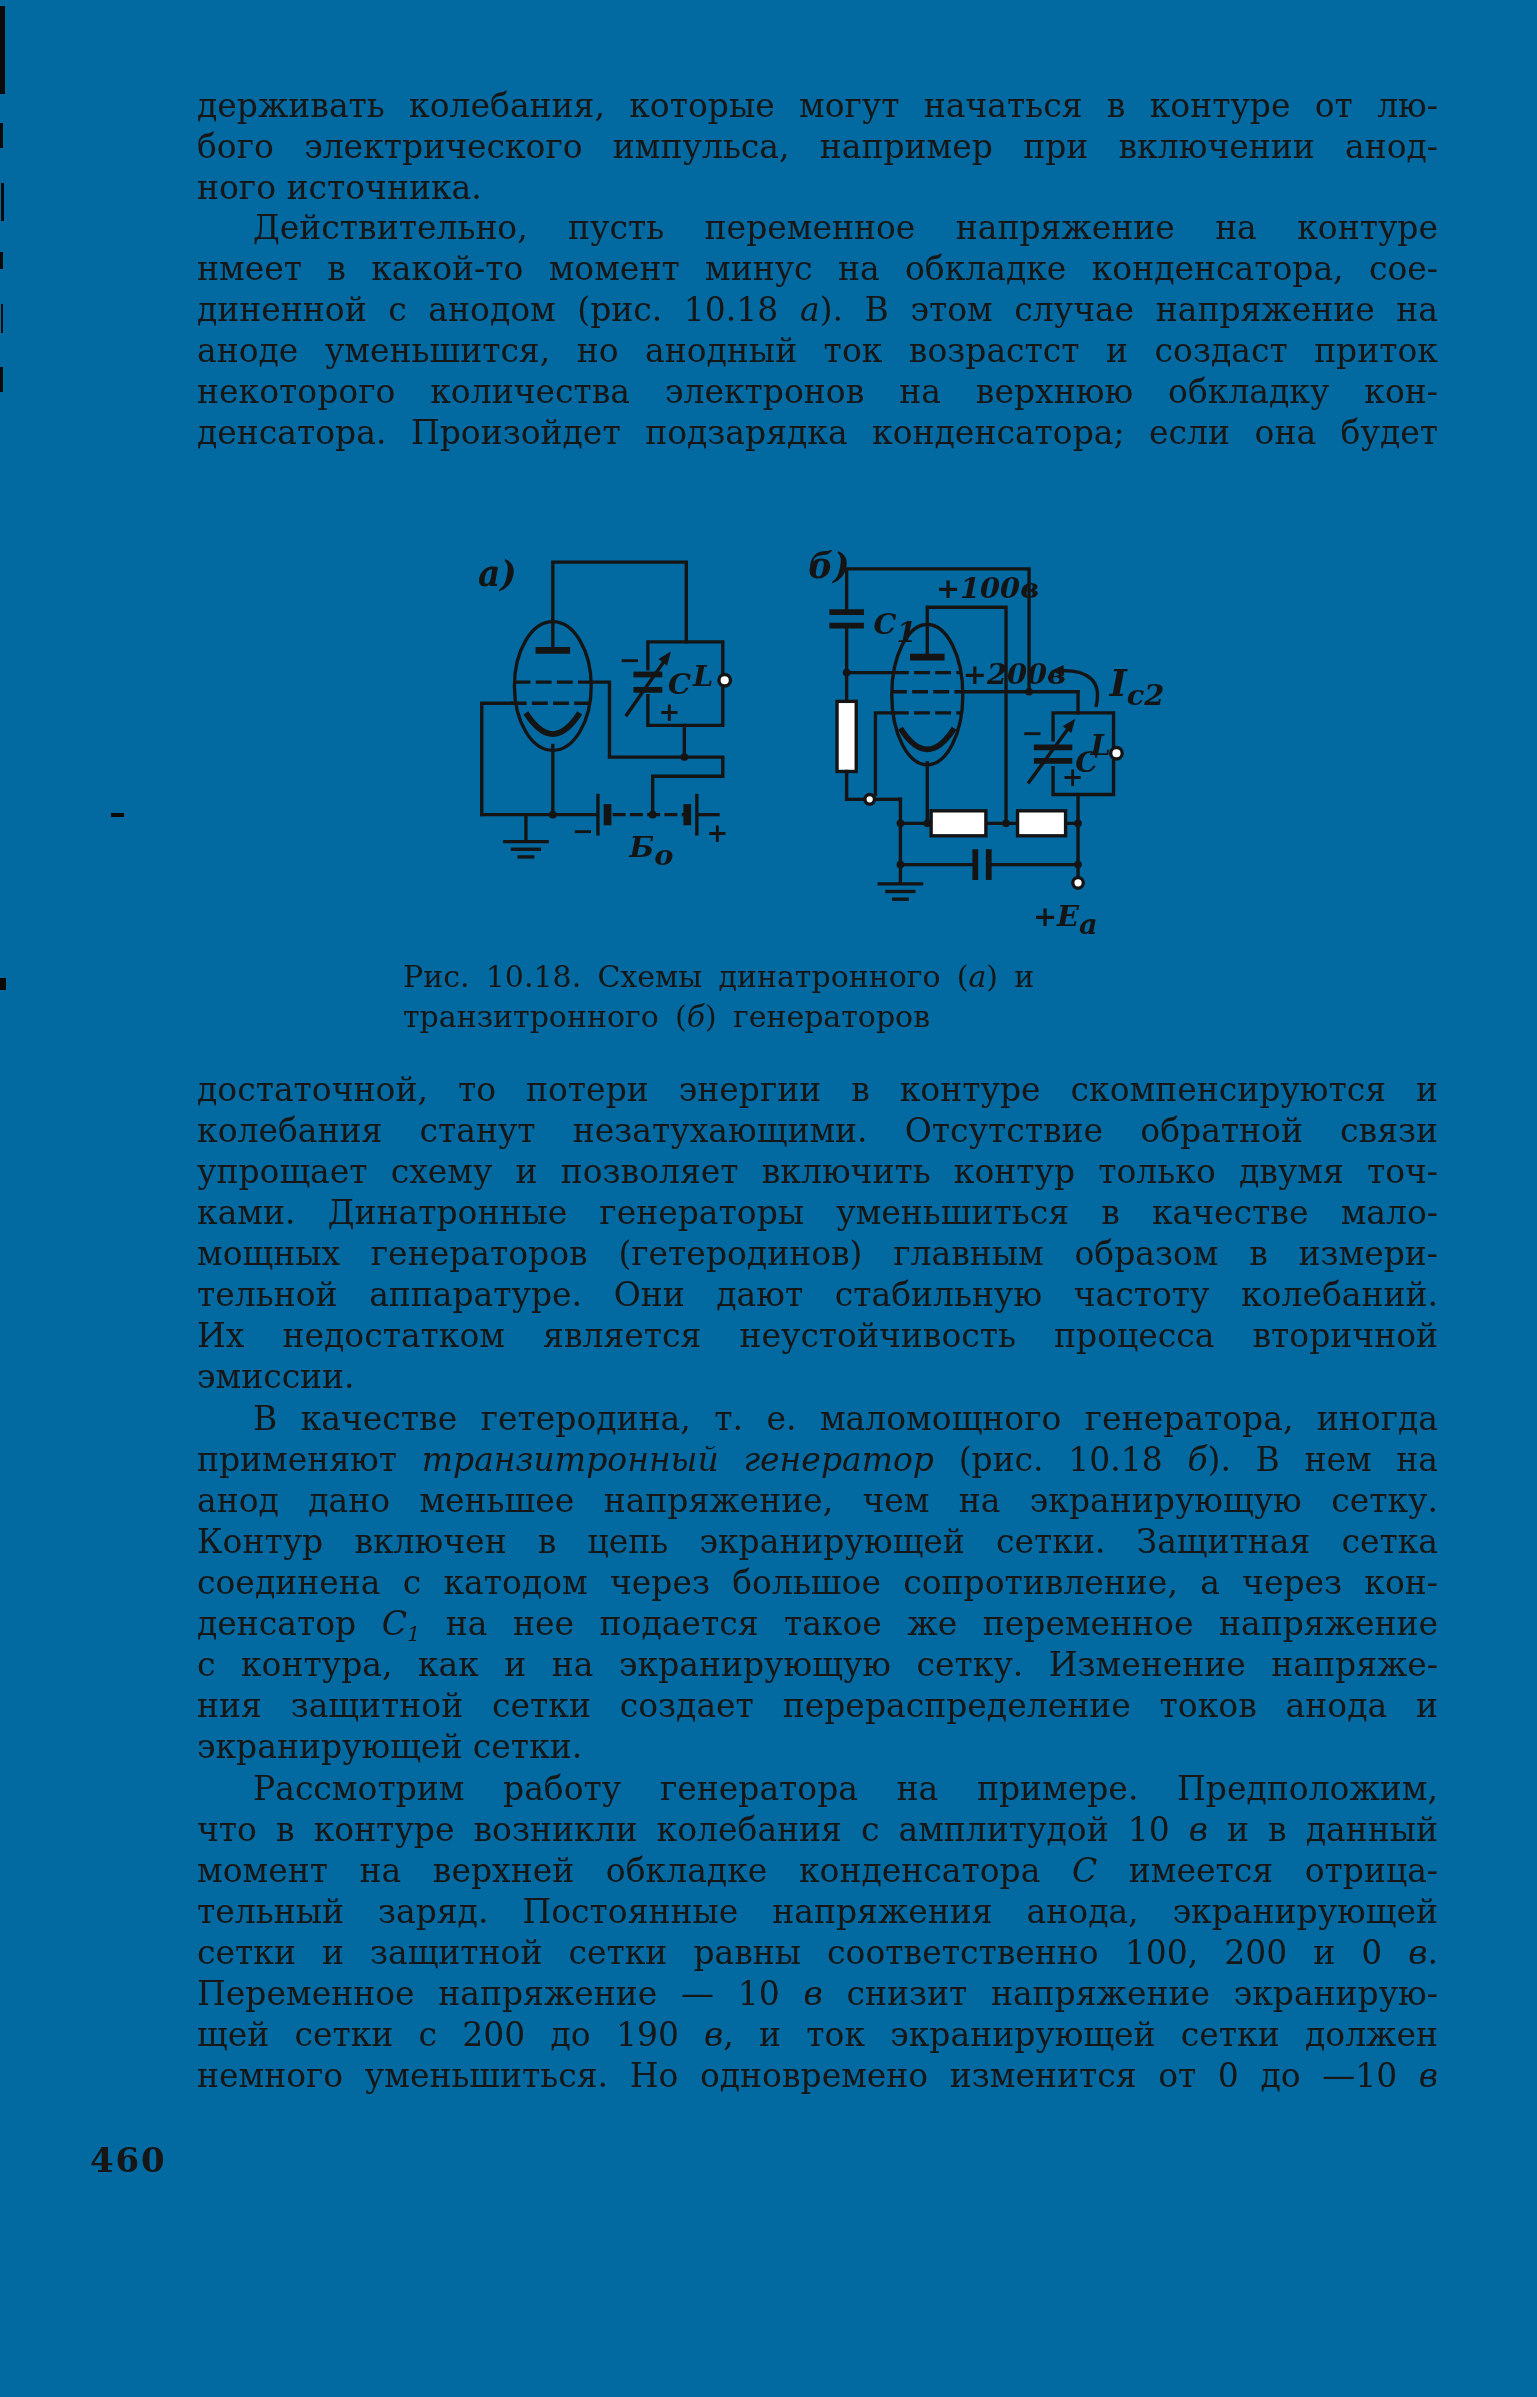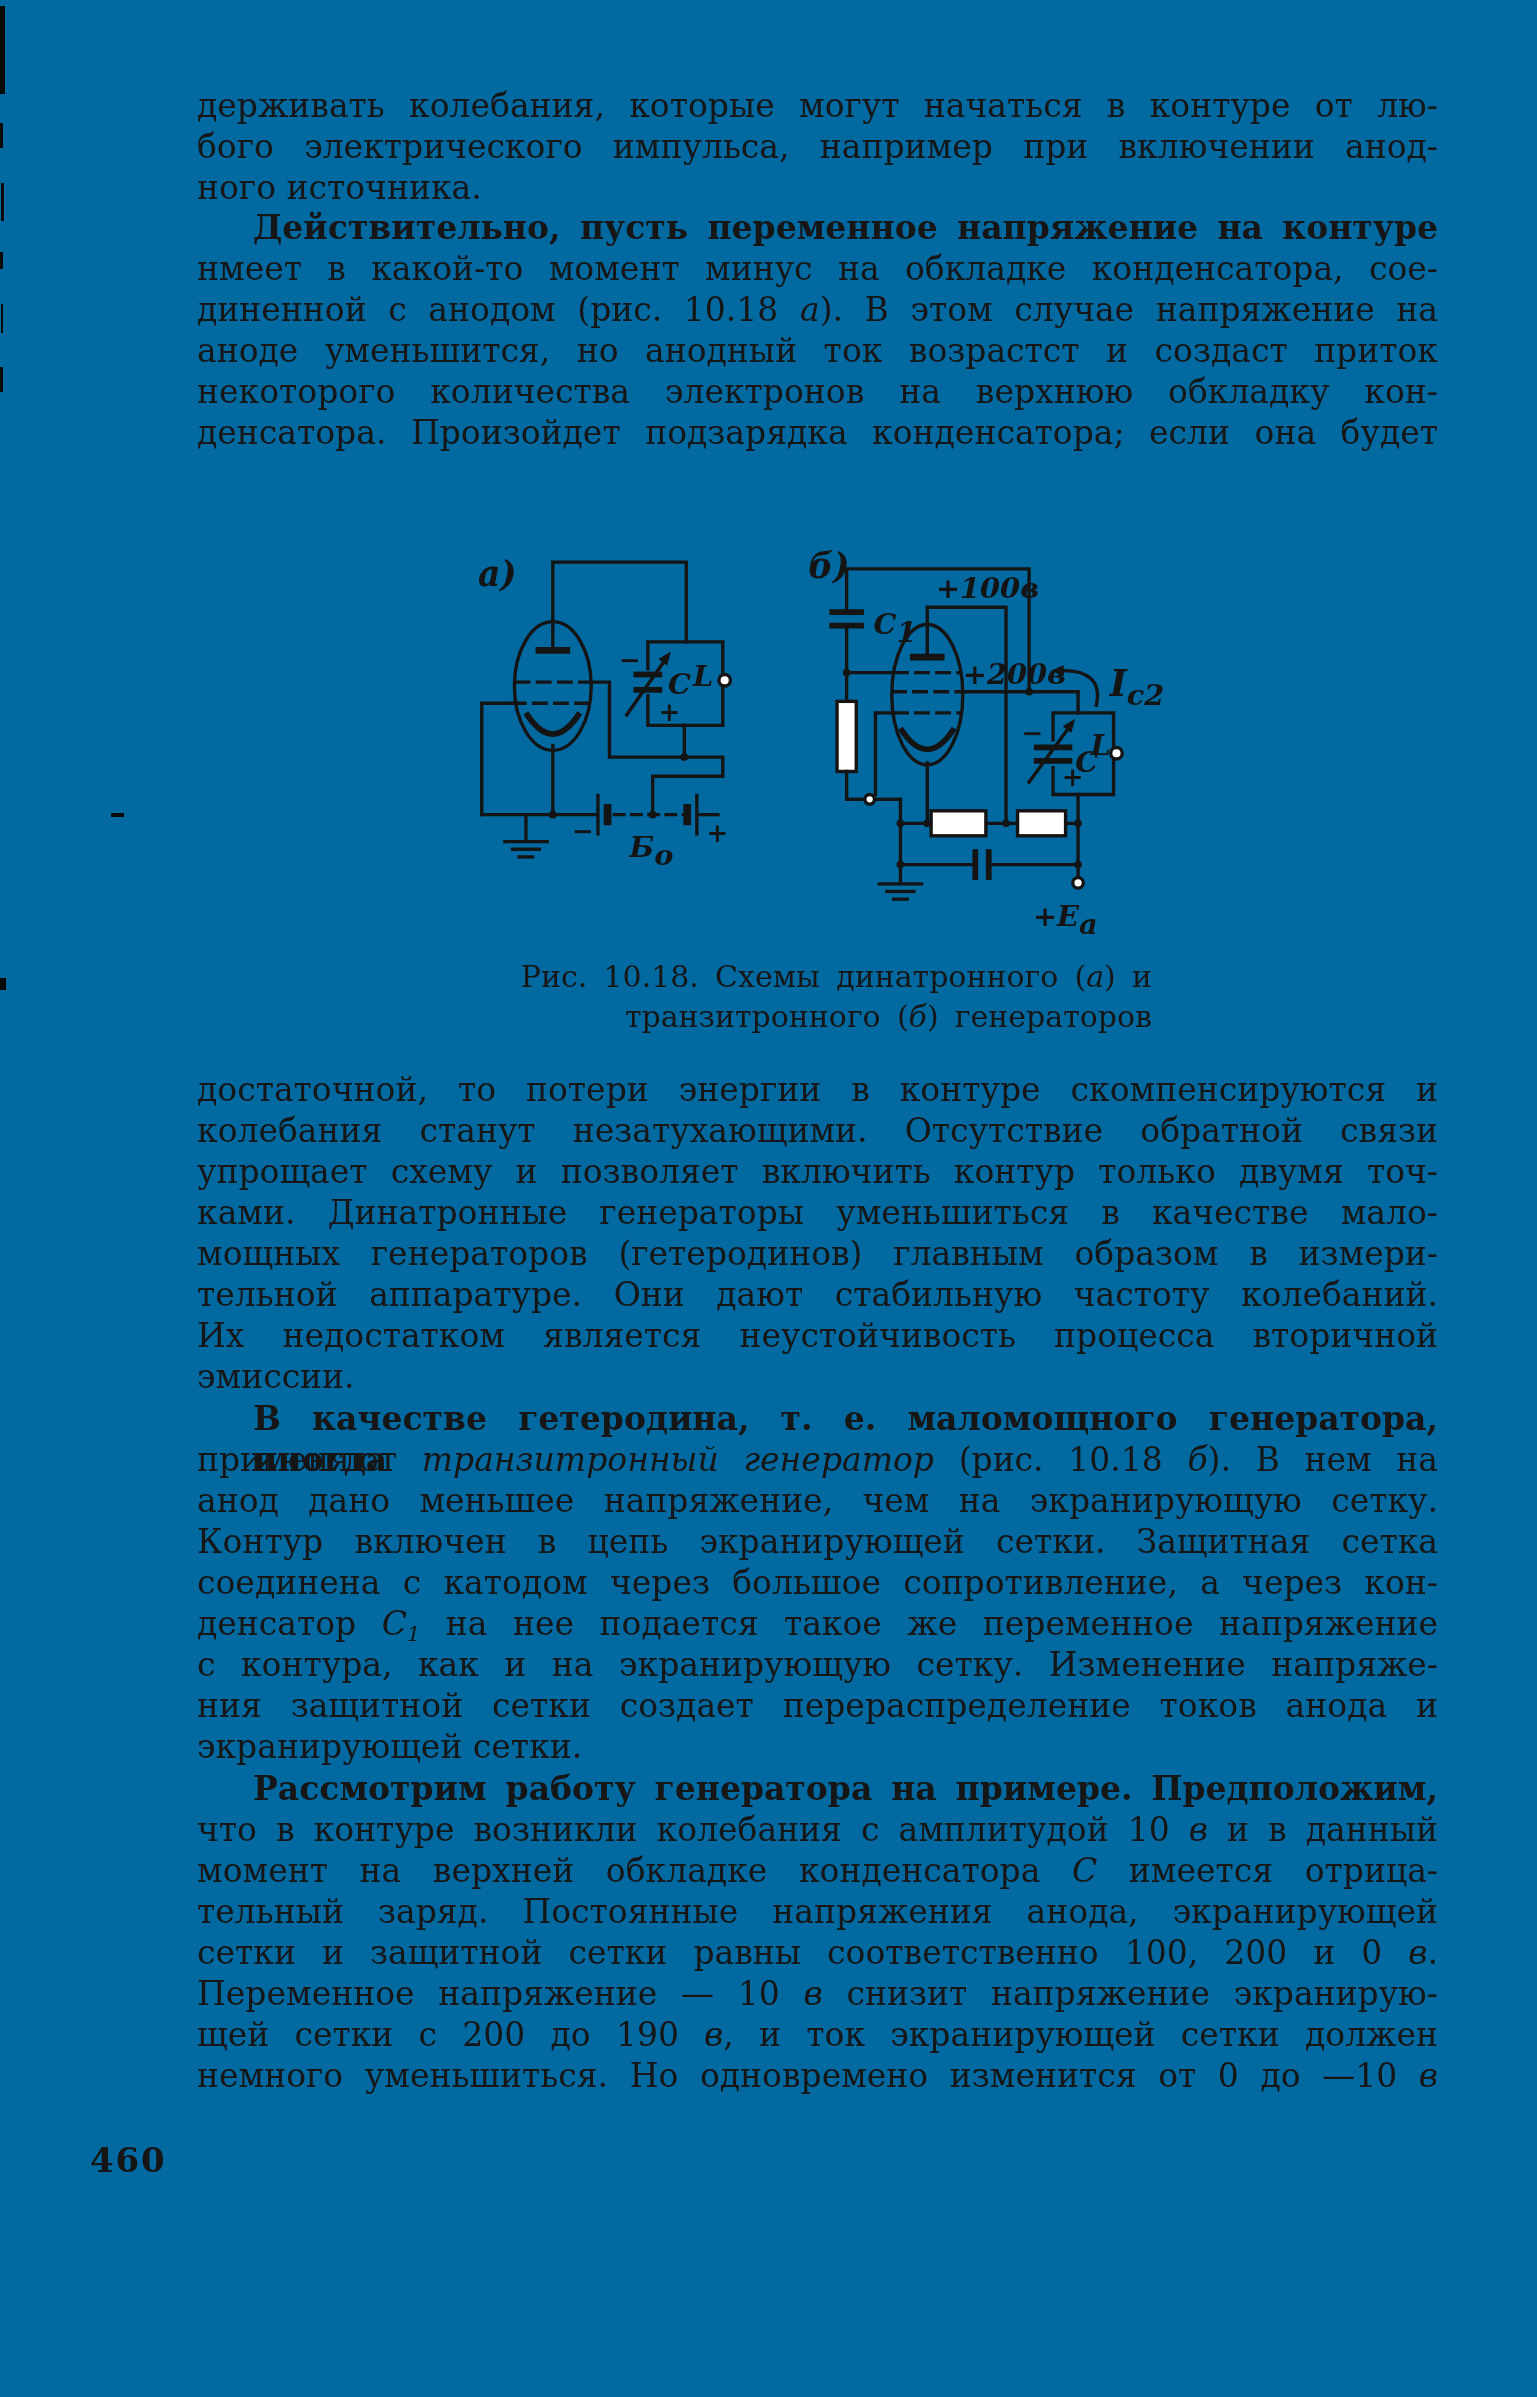--- a/index.html
+++ b/index.html
@@ -2,24 +2,24 @@
 <html><head>
 <meta charset="utf-8">
 <style>
   html,body{margin:0;padding:0;background:#ffffff;}
   .page{position:relative;width:1537px;height:2398px;background:#0369a1;overflow:hidden;
         font-family:"DejaVu Serif","Liberation Serif",serif;color:#161616;}
   .para{position:absolute;left:197px;width:1241px;}
   #p0{top:85px}#p1{top:207px}#p2{top:1069px}#p3{top:1398px}#p4{top:1768px}
   .line{height:41px;line-height:41px;font-size:33px;text-align:justify;text-align-last:justify;}
   .line.last{text-align-last:left;}
-  .line.ind{padding-left:56px;box-sizing:border-box;font-weight:bold;}
+  .line.ind{padding-left:56px;box-sizing:border-box;}
   .it{font-style:italic;}
   .sub{font-size:21px;vertical-align:-5.8px;}
-  .caption{position:absolute;left:403px;top:957px;width:749px;text-align:right;
+  .caption{position:absolute;left:403px;top:957px;width:749px;text-align:left;
            font-size:30px;line-height:40px;word-spacing:6.7px;}
   .pagenum{position:absolute;left:90px;top:2140px;font-size:34px;font-weight:700;letter-spacing:1.9px;}
   .artifact{position:absolute;background:#0a0a0a;}
   svg.fig{position:absolute;left:307px;top:540px;}
   svg text{font-family:"DejaVu Serif","Liberation Serif",serif;fill:#141414;}
   .w{stroke:#141414;stroke-width:3.5;fill:none;stroke-linecap:square;}
   .p6{stroke:#141414;stroke-width:6;fill:none;stroke-linecap:butt;}
   .p7{stroke:#141414;stroke-width:7;fill:none;stroke-linecap:butt;}
   .p8{stroke:#141414;stroke-width:8;fill:none;stroke-linecap:butt;}
   .dashg{stroke-dasharray:13 9;}

